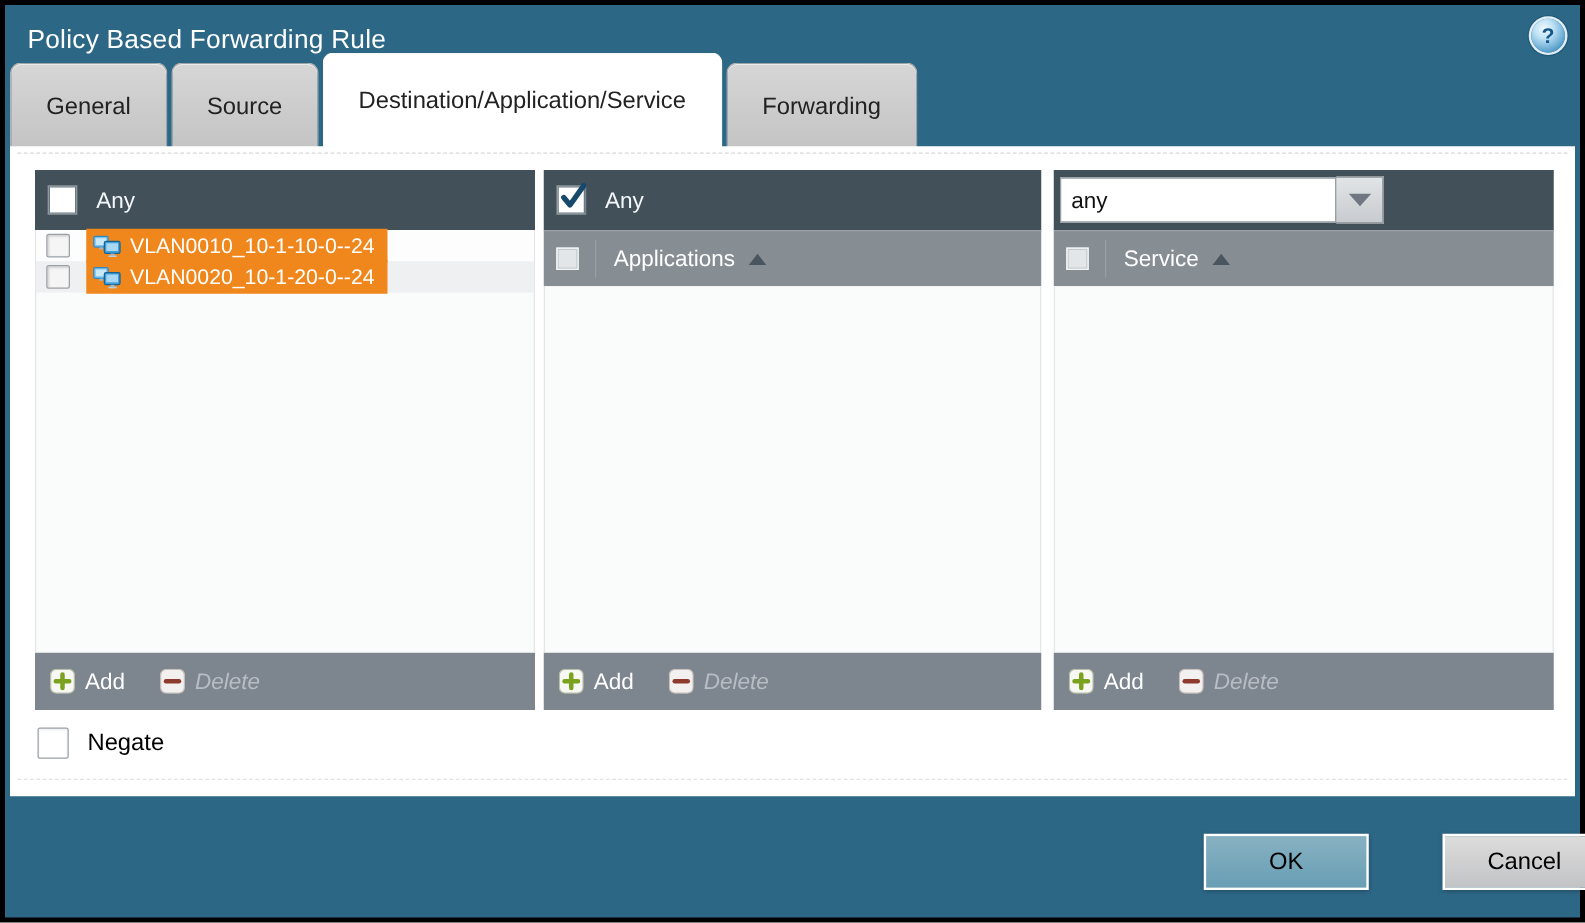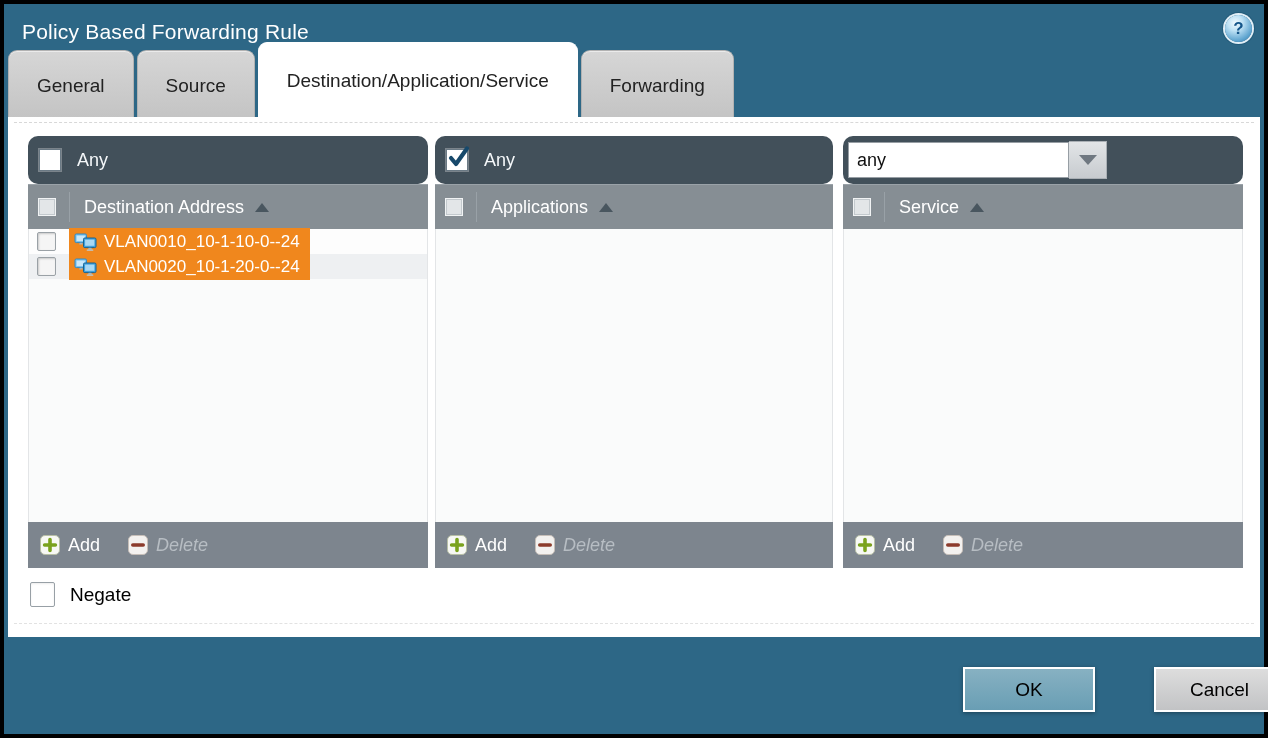--- a/index.html
+++ b/index.html
@@ -37,21 +37,21 @@
   .panel{position:absolute;left:4px;top:113px;width:1252px;height:520px;background:#fff;z-index:2;}
   .panel::before{content:"";position:absolute;left:6px;right:6px;top:5px;border-top:1px dashed #d8d8d8;}
   .panel::after{content:"";position:absolute;left:6px;right:6px;bottom:13px;border-top:1px dashed #e2e2e2;}
 
   
   .col{position:absolute;top:19px;height:432px;display:flex;flex-direction:column;}
   .col-destination{left:20px;width:400px;}
   .col-applications{left:427px;width:398px;}
   .col-service{left:835px;width:400px;}
 
-  .anybar{flex:0 0 48px;background:#42505a;display:flex;align-items:center;padding:0 11px;border-radius:10px;}
+  .anybar{flex:0 0 48px;background:#42505a;display:flex;align-items:center;padding:0 11px;}
   .any-label{color:#f4f7f9;font-size:18px;margin-left:16px;}
 
   .cb{box-sizing:border-box;display:inline-block;cursor:pointer;}
   .cb-dark{width:22px;height:22px;background:#fff;border:1px solid #6b7a85;
     box-shadow:0 0 0 1px rgba(255,255,255,.3);position:relative;flex:0 0 22px;}
   .cb-dark svg{position:absolute;left:-2px;top:-6px;overflow:visible;}
 
   .subhead{flex:0 0 44px;background:#868e94;display:flex;align-items:center;padding:0 10px;border-top:1px solid #9aa2a8;}
   .cb-sub{width:18px;height:18px;background:#e3e6e8;border:1px solid #f1f3f4;
     box-shadow:inset 0 0 0 1px #c3c9cd;flex:0 0 18px;}
@@ -115,26 +115,20 @@
     <div class="tab active">Destination/Application/Service</div>
     <div class="tab">Forwarding</div>
   </div>
 
   <div class="panel">
 
     <section class="col col-destination">
       <div class="anybar">
         <span class="cb cb-dark"></span>
         <span class="any-label">Any</span>
-      </div>
-      <div class="subhead">
-        <span class="cb cb-sub"></span>
-        <span class="subsep"></span>
-        <span class="sub-label">Destination Address</span>
-        <span class="sort-asc"></span>
       </div>
       <div class="listbody">
         <div class="row row-0">
           <span class="cb cb-row"></span>
           <span class="tag">
             <svg class="neticon" width="23" height="18" viewBox="0 0 23 18">
               <rect x="1" y="1" width="11.5" height="8.6" rx="1.3" fill="#7cc4ef" stroke="#2f88c4"></rect>
               <rect x="2.6" y="2.6" width="8.3" height="5.4" fill="#c9e8fa"></rect>
               <path d="M5.8 9.8 L5.2 11.6 L8.8 11.6 L8.2 9.8 Z" fill="#9db6c6"></path>
               <rect x="9.5" y="5" width="12.5" height="9.6" rx="1.3" fill="#3fa0dc" stroke="#176392"></rect>

